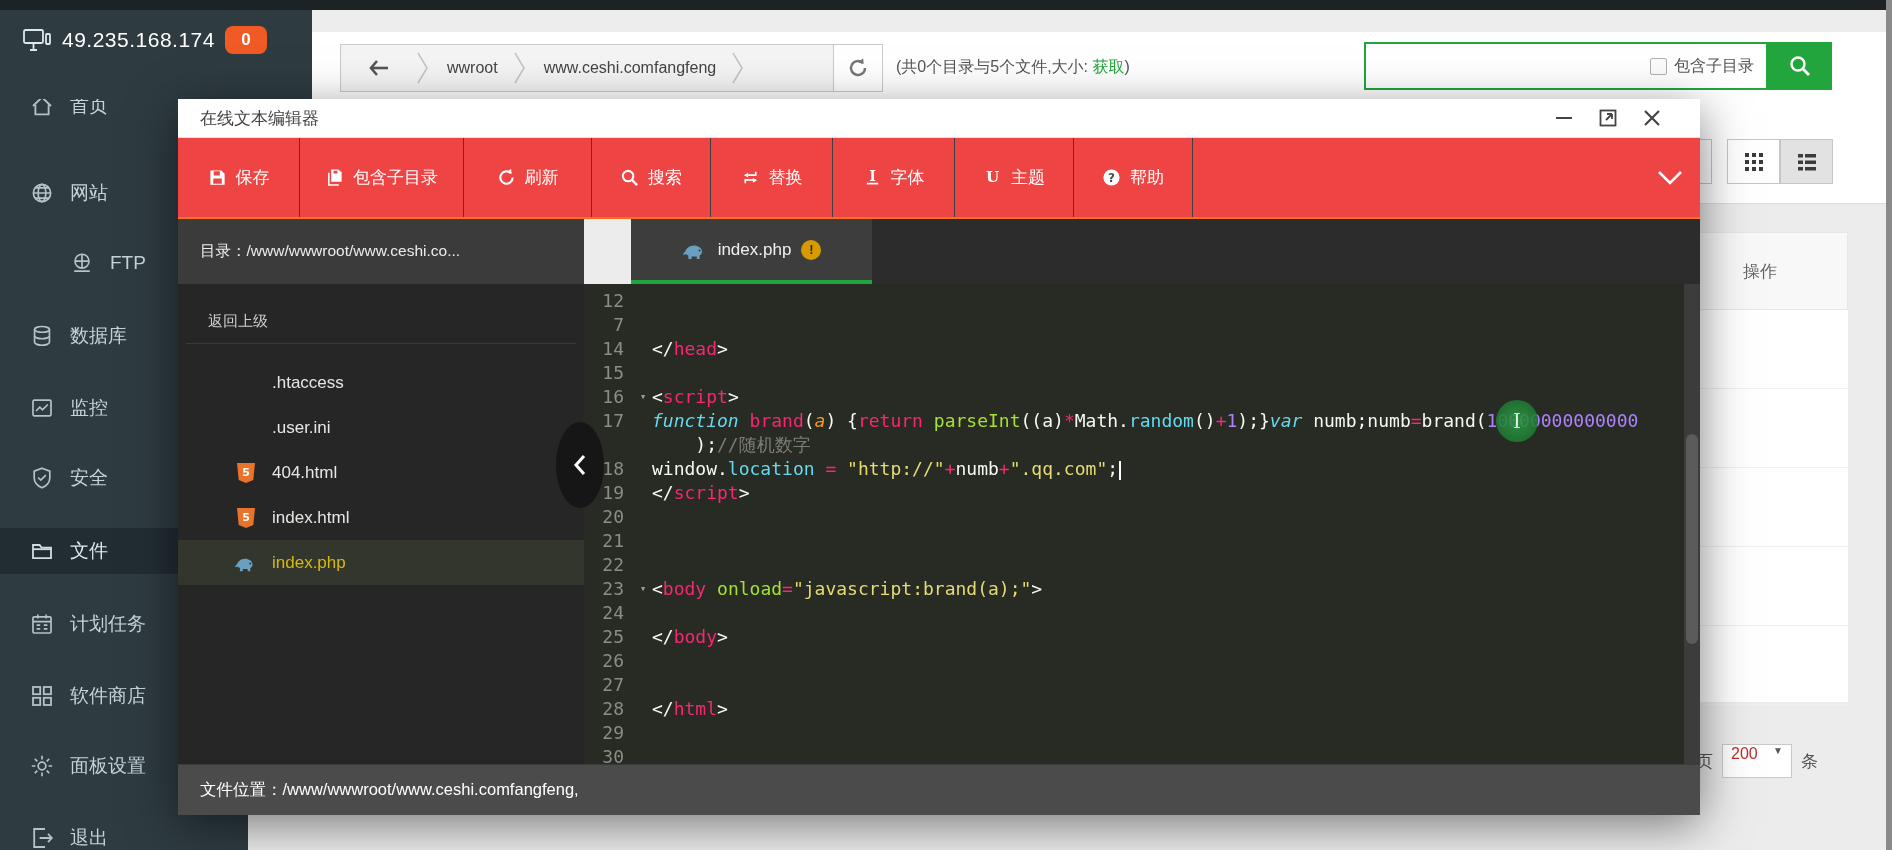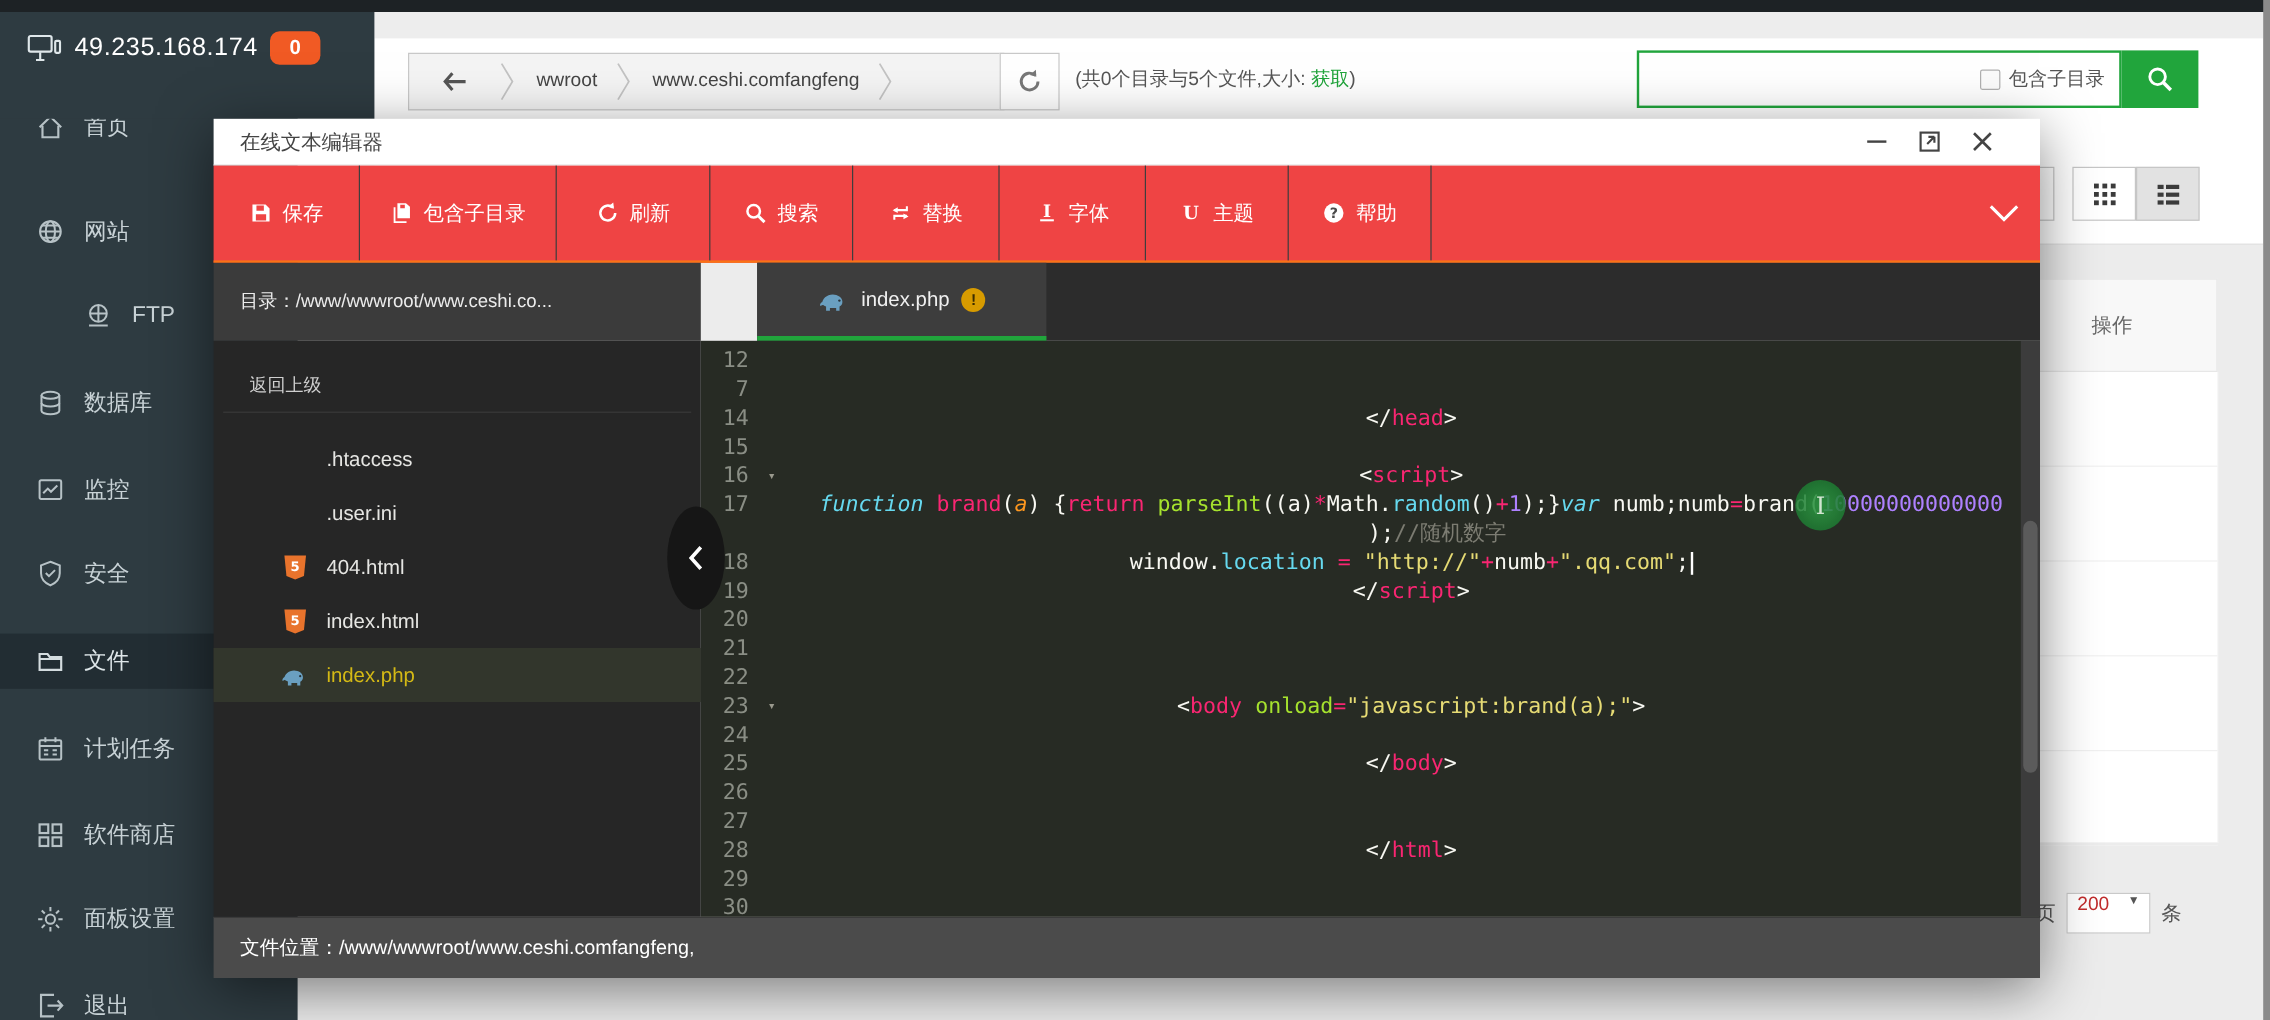--- a/index.html
+++ b/index.html
@@ -88,21 +88,21 @@
   .tree-row.selected{background:#32362c;color:#d4b915;}
   .collapse-handle{position:absolute;left:378px;top:138px;width:48px;height:86px;border-radius:50%;
                    background:#161616;display:flex;align-items:center;justify-content:center;z-index:5;cursor:pointer;}
   
   .editor{flex:1;background:#272b24;position:relative;overflow:hidden;
           font-family:"DejaVu Sans Mono","Liberation Mono",monospace;font-size:18px;}
   .code-rows{padding-top:5px;}
   .crow{display:flex;height:24px;line-height:24px;white-space:pre;}
   .ln{width:40px;padding-right:10px;text-align:right;color:#8a8e85;flex:none;}
   .fold{width:18px;color:#9a9a8e;font-size:11px;text-align:center;flex:none;}
-  .ct{flex:1;color:#f8f8f2;text-align:center;}
+  .ct{flex:1;color:#f8f8f2;}
   .tk-w{color:#f8f8f2;}.tk-p{color:#f92672;}.tk-c{color:#66d9ef;}
   .tk-ci{color:#66d9ef;font-style:italic;}.tk-g{color:#a6e22e;}
   .tk-o{color:#fd971f;font-style:italic;}.tk-pu{color:#ae81ff;}
   .tk-y{color:#e6db74;}.tk-cm{color:#7c7c72;}
   .cursor{display:inline-block;width:2px;height:19px;background:#fff;vertical-align:middle;margin-left:1px;}
   .e-scroll{position:absolute;right:0;top:0;width:16px;height:480px;background:#3c3c3c;}
   .e-thumb{position:absolute;right:2px;top:150px;width:12px;height:210px;background:#5b5b5b;border-radius:6px;cursor:pointer;}
   .click-circle{position:absolute;left:912px;top:116px;width:42px;height:42px;border-radius:50%;
                 background:radial-gradient(circle,#2f9a44 0%,#1f7a33 70%);opacity:.88;z-index:4;
                 display:flex;align-items:center;justify-content:center;color:#eaffea;

